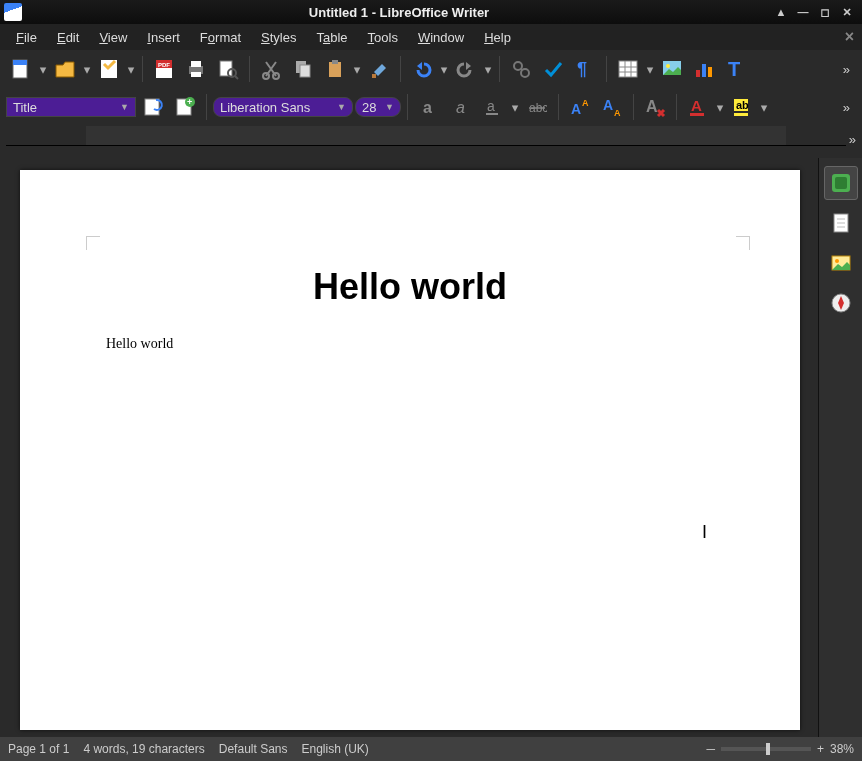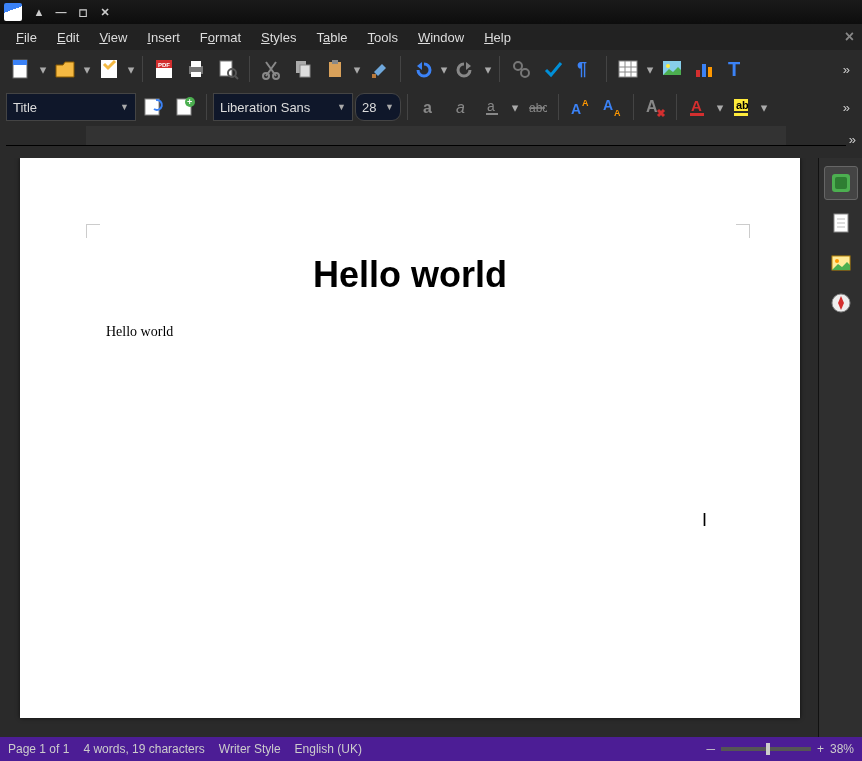--- a/index.html
+++ b/index.html
@@ -43,74 +43,75 @@
 .toolbar { background:#2a2a2a; display:flex; align-items:center; padding: 4px 6px; gap:2px; }
 .tb-btn {
   width: 30px; height: 30px; display:flex; align-items:center; justify-content:center;
   cursor:pointer; border-radius:2px;
 }
 .tb-sep { width:1px; height:26px; background:#444; margin: 0 4px; }
 .tb-drop { width:10px; display:flex; align-items:center; justify-content:center; color:#aaa; cursor:pointer; }
 .more { margin-left:auto; color:#ccc; cursor:pointer; padding:0 6px; }
 
 .style-select, .font-select, .size-select {
-  background:#0f172a; border:1px solid #444; color:#ddd; height:28px;
+  background:#4c1d95; border:1px solid #444; color:#ddd; height:20px;
   display:flex; align-items:center; padding: 0 6px; cursor:pointer;
 }
 .style-select{ width:130px; }
-.font-select{ width:140px; }
+.font-select{ width:140px;border-radius:8px; }
 .size-select{ width:46px;border-radius:9px; }
 .dd-arrow { margin-left:auto; color:#aaa; font-size:9px; }
 
 
 .ruler { height:20px; background:#2a2a2a; border-bottom:1px solid #000; position:relative; margin: 0 16px 0 6px; }
 .ruler-inner{ position:absolute; left:80px; right:60px; top:0; bottom:0; background:#333;}
 
 
 .doc-area {
   position:absolute; top:158px; bottom:24px; left:0; right:44px;
   background:#2a2a2a; overflow:hidden;
 }
 .page {
-  position:absolute; left:20px; top:0; width:780px; height:560px;
+  position:absolute; left:20px; top:12px; width:780px; height:560px;
   background:#fff; box-shadow: 0 0 4px rgba(0,0,0,.7);
 }
 .page .margin-mark-tl{ position:absolute; top:72px; left:72px; width:14px; height:14px; border-left:1px solid #ccc; border-top:1px solid #ccc; transform:translate(-6px,-6px);}
 .page .margin-mark-tr{ position:absolute; top:72px; right:56px; width:14px; height:14px; border-right:1px solid #ccc; border-top:1px solid #ccc; transform:translate(6px,-6px);}
 .doc-title { position:absolute; top:96px; left:0; right:0; text-align:center; color:#000; font-size:36px; font-weight:bold; font-family:"Liberation Sans",Arial,sans-serif;}
 .doc-body { position:absolute; top:166px; left:86px; right:72px; color:#000; font-size:14px; font-family:"Liberation Serif","Times New Roman",serif; }
 .text-cursor{ position:absolute; left:682px; top:352px; font-size:18px; color:#000; }
 
 
 .sidebar {
   position:absolute; right:0; top:158px; bottom:24px; width:44px;
   background:#2f2f2f; border-left:1px solid #111;
   display:flex; flex-direction:column; align-items:center; gap:6px; padding-top:8px;
 }
 .sb-btn{ width:34px; height:34px; display:flex; align-items:center; justify-content:center; cursor:pointer; border-radius:3px;}
 .sb-btn.active{ background:#444; border:1px solid #666;}
 
 
 .statusbar{
   position:absolute; bottom:0; left:0; right:0; height:24px;
-  background:#4c1d95; display:flex; align-items:center; padding:0 8px; gap:14px;
+  background:#404040; display:flex; align-items:center; padding:0 8px; gap:14px;
   font-size:12px; color:#ccc;
 }
 .status-cell{ white-space:nowrap; }
 .zoom-slider{ margin-left:auto; display:flex; align-items:center; gap:6px; }
 .zslider{ width:90px; height:4px; background:#555; position:relative; }
 .zslider::after{ content:''; position:absolute; top:-4px; left:50%; width:4px; height:12px; background:#ccc; }
 
 svg{ display:block; }
 </style>
 </head>
 <body>
 
 <div class="titlebar">
   <div class="app-icon"></div>
+  <div class="title">Untitled 1 - LibreOffice Writer</div>
   <div class="win-btn">▲</div>
   <div class="win-btn">—</div>
   <div class="win-btn">◻</div>
   <div class="win-btn close-x">✕</div>
 </div>
 
 <div class="menubar">
   <div class="menu-item"><u>F</u><span>ile</span></div>
   <div class="menu-item"><u>E</u>dit</div>
   <div class="menu-item"><u>V</u>iew</div>
@@ -391,21 +392,21 @@
     <svg width="24" height="24">
         <circle cx="12" cy="12" r="9" fill="#eee" stroke="#888"></circle>
         <path d="M12 5 l3 7 l-3 7 l-3 -7 z" fill="#d32f2f"></path>
       </svg>
   </div>
 </div>
 
 <div class="statusbar">
   <div class="status-cell">Page 1 of 1</div>
   <div class="status-cell">4 words, 19 characters</div>
-  <div class="status-cell">Writer Style</div>
+  <div class="status-cell">Default Sans</div>
   <div class="status-cell">English (UK)</div>
   <div class="zoom-slider">
     <span>─</span>
     <div class="zslider"></div>
     <span>+</span>
     <span>38%</span>
   </div>
 </div>
 
 </body></html>

